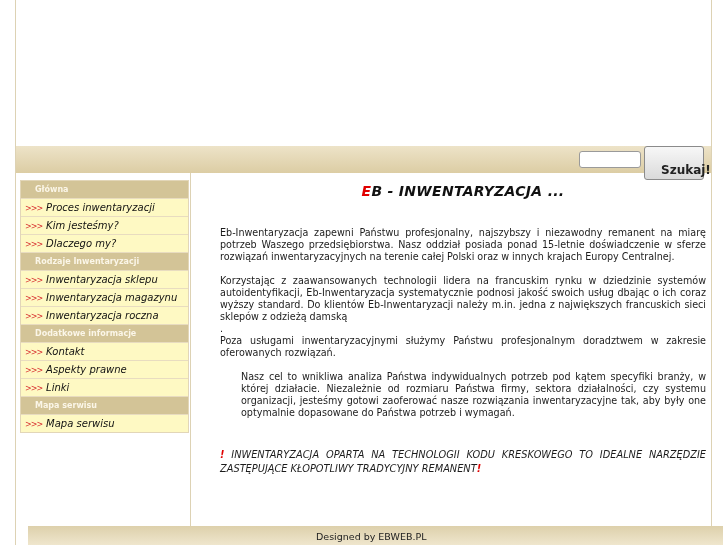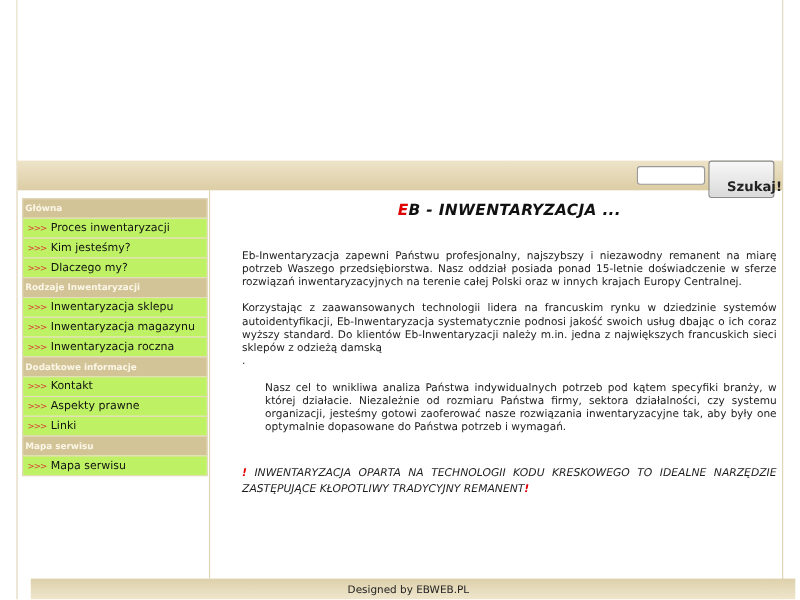--- a/index.html
+++ b/index.html
@@ -28,25 +28,25 @@
     font-family:"DejaVu Sans", sans-serif; font-weight:bold; font-size:12px;
     color:#222; padding:16px; cursor:pointer;
   }
   .sidebar {
     position:absolute; left:0; top:173px; width:175px; height:353px;
     border-right:1px solid #ddd2b4; box-sizing:border-box;
   }
   .menu { position:absolute; left:4px; top:7px; width:167px; border:1px solid #e2d6b8; }
   .menu-head {
     background:#d3c497; color:#fbf6e8; font-size:8px; font-weight:bold;
-    height:17px; line-height:17px; padding-left:2px; border-top:1px solid #e8dcc0;
+    height:17px; line-height:17px; padding-left:14px; border-top:1px solid #e8dcc0;
   }
   .menu-item {
     height:17px; line-height:17px; font-size:10px; color:#111;
-    border-top:1px solid #e8dcc0; padding-left:4px; cursor:pointer; background:#bef264;
+    border-top:1px solid #e8dcc0; padding-left:4px; cursor:pointer; background:#fef9c3;font-style:italic;
   }
   .menu-item .arrow { color:#d83030; font-size:8px; margin-right:4px; letter-spacing:-1px; }
   .content { position:absolute; left:204px; top:173px; width:486px; }
   .title {
     text-align:center; font-style:italic; font-weight:bold; font-size:14px;
     margin-top:10px; height:20px; color:#111; letter-spacing:0.3px;
   }
   .title .red { color:#e00000; }
   .para {
     font-size:9.6px; line-height:12px; text-align:justify; margin:0; color:#1c1c1c;
@@ -98,20 +98,21 @@
       <div class="menu-head">Mapa serwisu</div>
       <div class="menu-item"><span class="arrow">&gt;&gt;&gt;</span><span>Mapa serwisu</span></div>
     </div>
   </div>
 
   <div class="content">
     <div class="title"><span class="red">E</span><span>B - INWENTARYZACJA ...</span></div>
     <p class="para p1">Eb-Inwentaryzacja zapewni Państwu profesjonalny, najszybszy i niezawodny remanent na miarę potrzeb Waszego przedsiębiorstwa. Nasz oddział posiada ponad 15-letnie doświadczenie w sferze rozwiązań inwentaryzacyjnych na terenie całej Polski oraz w innych krajach Europy Centralnej.</p>
     <p class="para p2">Korzystając z zaawansowanych technologii lidera na francuskim rynku w dziedzinie systemów autoidentyfikacji, Eb-Inwentaryzacja systematycznie podnosi jakość swoich usług dbając o ich coraz wyższy standard. Do klientów Eb-Inwentaryzacji należy m.in. jedna z największych francuskich sieci sklepów z odzieżą damską</p>
     <div class="para dot">.</div>
+    <p class="para">Poza usługami inwentaryzacyjnymi służymy Państwu profesjonalnym doradztwem w zakresie oferowanych rozwiązań.</p>
     <p class="para p4">Nasz cel to wnikliwa analiza Państwa indywidualnych potrzeb pod kątem specyfiki branży, w której działacie. Niezależnie od rozmiaru Państwa firmy, sektora działalności, czy systemu organizacji, jesteśmy gotowi zaoferować nasze rozwiązania inwentaryzacyjne tak, aby były one optymalnie dopasowane do Państwa potrzeb i wymagań.</p>
     <div class="slogan"><span class="excl">!</span><span> INWENTARYZACJA OPARTA NA TECHNOLOGII KODU KRESKOWEGO TO IDEALNE NARZĘDZIE ZASTĘPUJĄCE KŁOPOTLIWY TRADYCYJNY REMANENT</span><span class="excl">!</span></div>
   </div>
 
   <div class="footer">
     <span>Designed by EBWEB.PL</span>
   </div>
 </div>
 
 </body></html>

